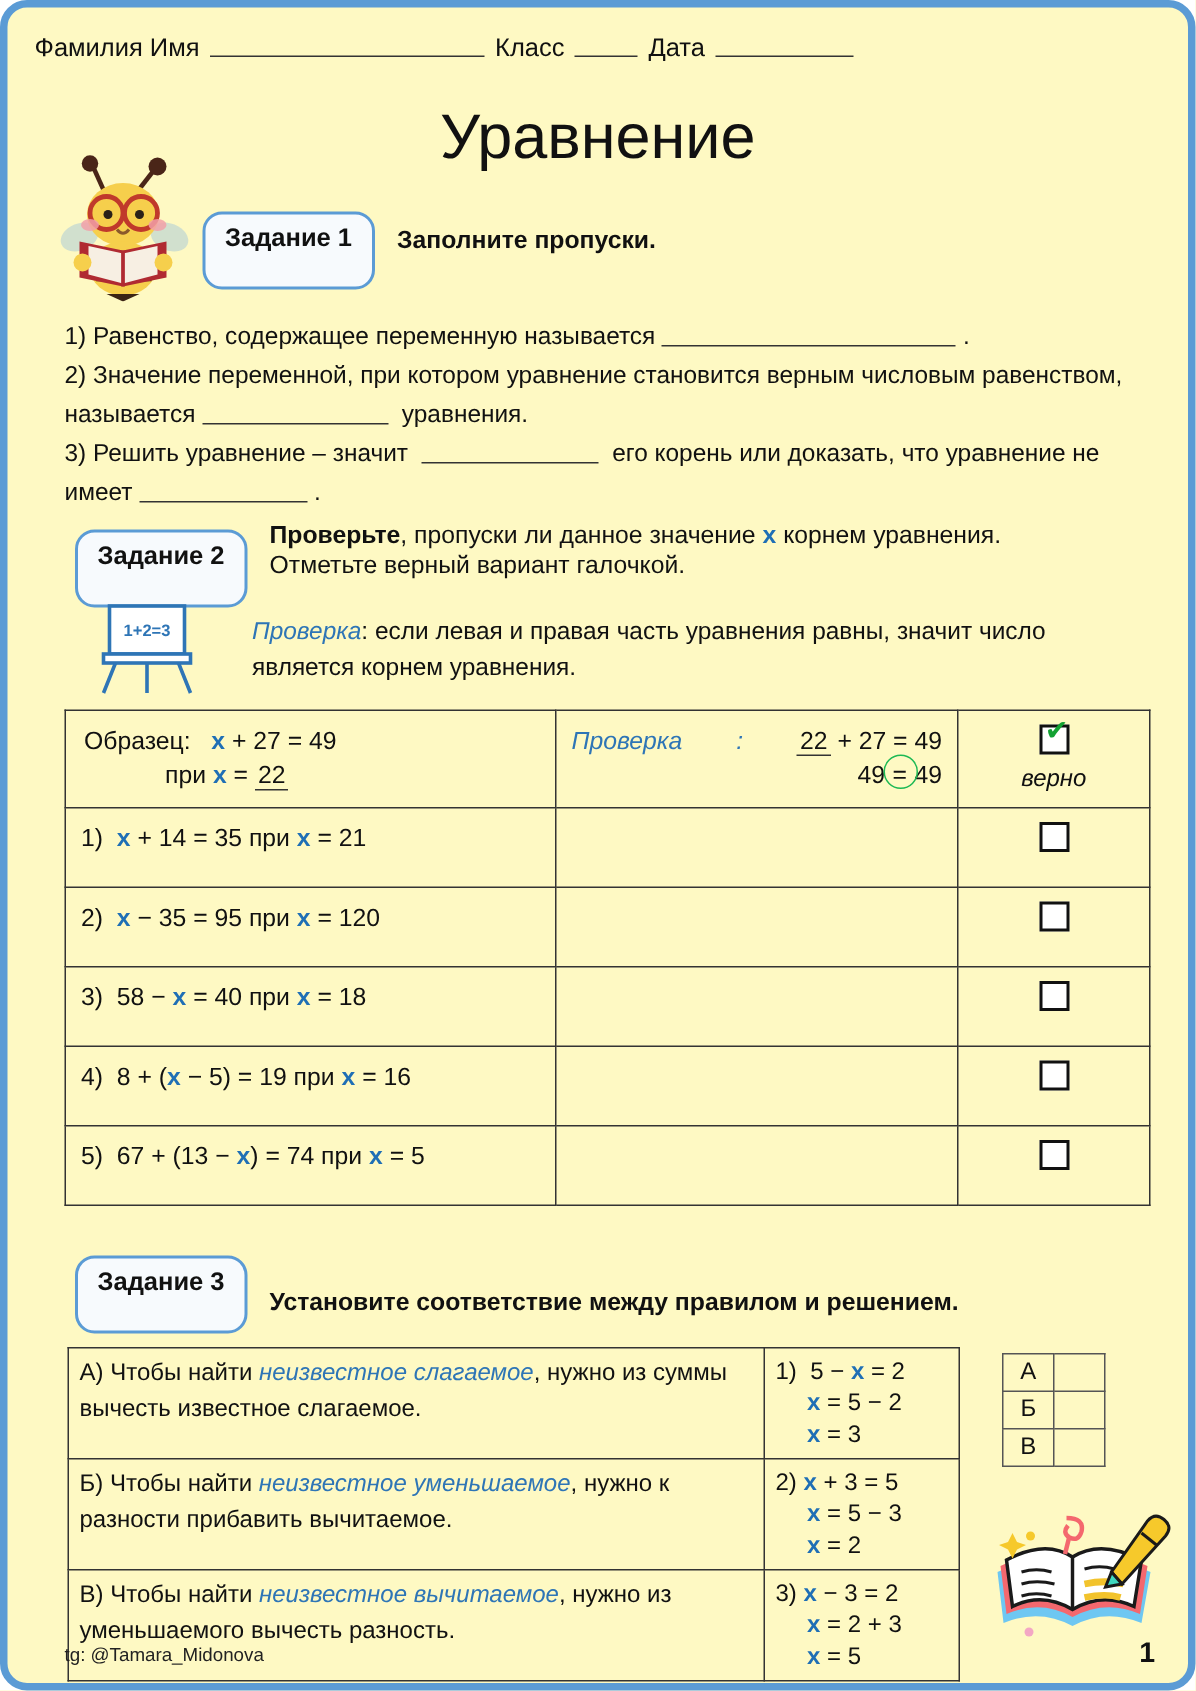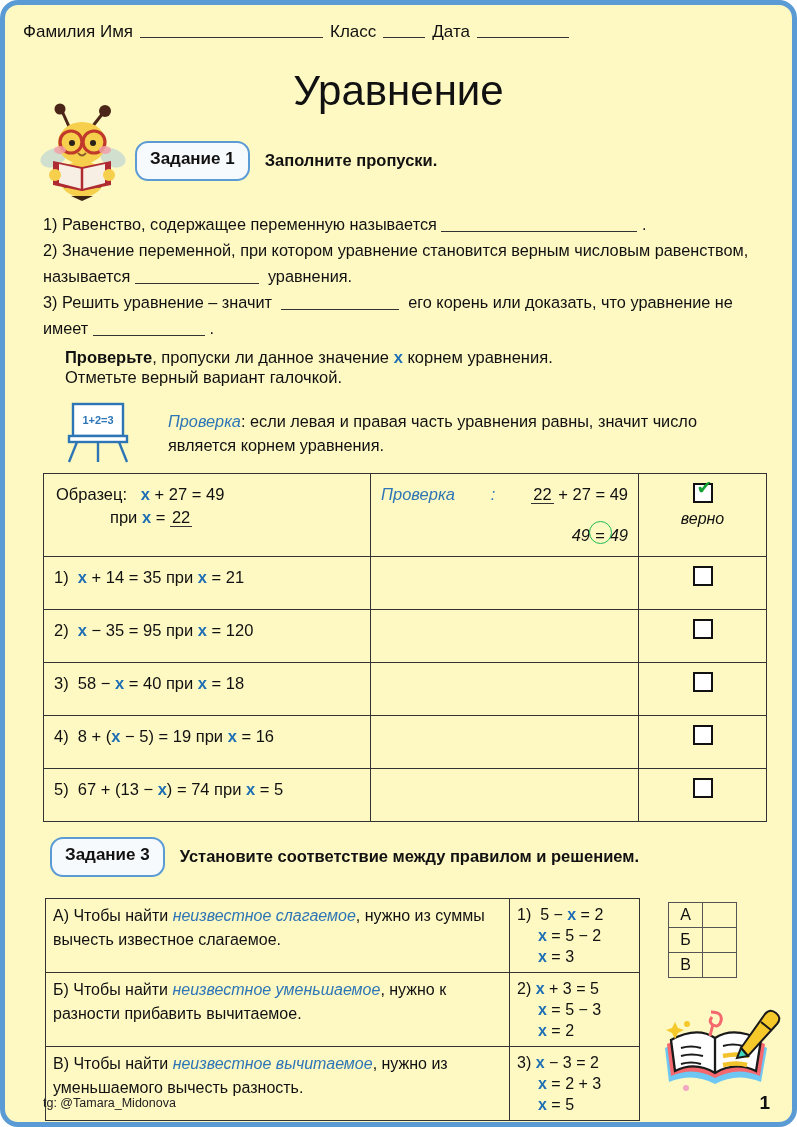--- a/index.html
+++ b/index.html
@@ -47,21 +47,21 @@
   }
 
   
   .bee { position:absolute; left:26px; top:96px; width:104px; height:100px; }
 
   
   .task-badge {
     display:inline-block;
     border:2.5px solid #5B9BD5; border-radius:13px;
     background:#F7FAFD;
-    padding:7px 13px 12px 13px;
+    padding:7px 13px 24px 13px;
     font-size:17px; font-weight:bold; color:#111; line-height:1;
     white-space:nowrap;
   }
   .task-row { position:absolute; display:flex; align-items:flex-start; }
   .task-text { font-size:16.5px; font-weight:bold; color:#111; margin-left:15px; line-height:20px; }
   .task-text .norm { font-weight:normal; }
   .task-text .xv { color:#1F6FB5; font-weight:bold; }
 
   
   .t1body {
@@ -220,20 +220,21 @@
     <div>
       <span>3) Решить уравнение – значит</span>
       &nbsp;<span class="blank bl-c"></span>
       &nbsp;<span>его корень или доказать, что уравнение не имеет</span>
       <span class="blank bl-d"></span>
       <span>.</span>
     </div>
   </div>
 
   <div class="task-row" style="left:45px; top:342px; width:720px;">
+    <span class="task-badge" style="margin-top:6px;">Задание 2</span>
     <span class="task-text" style="max-width:540px;"><span>Проверьте</span><span class="norm">, пропуски ли данное значение</span> <span class="xv">x</span> <span class="norm">корнем уравнения. Отметьте верный вариант галочкой.</span></span>
   </div>
 
   <svg class="easel" viewBox="0 0 70 62">
     <rect x="10" y="3" width="50" height="32" fill="#fff" stroke="#2E75B6" stroke-width="2.4"></rect>
     <text x="35" y="23" font-size="11" font-weight="bold" fill="#2E75B6" text-anchor="middle" font-family="Liberation Sans, sans-serif">1+2=3</text>
     <rect x="6" y="35" width="58" height="6" fill="#fff" stroke="#2E75B6" stroke-width="2.4"></rect>
     <path d="M14 41 L6 61" stroke="#2E75B6" stroke-width="2.4" fill="none"></path>
     <path d="M56 41 L64 61" stroke="#2E75B6" stroke-width="2.4" fill="none"></path>
     <path d="M35 41 L35 61" stroke="#2E75B6" stroke-width="2.4" fill="none"></path>
@@ -258,21 +259,21 @@
             <span class="u">22</span>
           </div>
         </td>
         <td class="c2">
           <div class="eqn" style="display:flex; justify-content:space-between;">
             <span class="prov-head">Проверка</span>
               <span class="prov-head">:</span>
             <span><span class="u">22</span>
             <span>+ 27 = 49</span></span>
           </div>
-          <div class="eqn prov-right" style="margin-top:18px;font-style:italic;">
+          <div class="eqn prov-right" style="margin-top:0;">
             <span>49</span><span class="eqsym">=</span><span>49</span>
           </div>
         </td>
         <td class="c3 chk-cell">
           <span class="checkbox checked"></span>
           <div class="verno">верно</div>
         </td>
       </tr>
       <tr>
         <td class="c1">
@@ -315,21 +316,21 @@
             <div class="eqn"><span>5)</span>&nbsp;&nbsp;67 + (13 − <span class="x">x</span>) = 74 при <span class="x">x</span> = 5</div>
           </td>
         <td class="c2">
             <div style="height:34px"></div>
           </td>
         <td class="c3 chk-cell"><span class="checkbox"></span></td>
       </tr>
     </tbody>
   </table>
 
-  <div class="task-row" style="left:45px; top:832px;">
+  <div class="task-row" style="left:45px; top:832px;align-items:center;">
     <span class="task-badge">Задание 3</span>
     <span class="task-text" style="padding-top:9px;">Установите соответствие между правилом и решением.</span>
   </div>
 
   <table class="tbl3">
     <tbody>
       <tr>
         <td class="r-rule"><span> А) Чтобы найти </span><span class="ital">неизвестное слагаемое</span><span>, нужно из суммы вычесть известное слагаемое.</span></td>
         <td class="r-sol">
           <div><span>1)</span>&nbsp; 5 − <span class="x">x</span> = 2</div>

